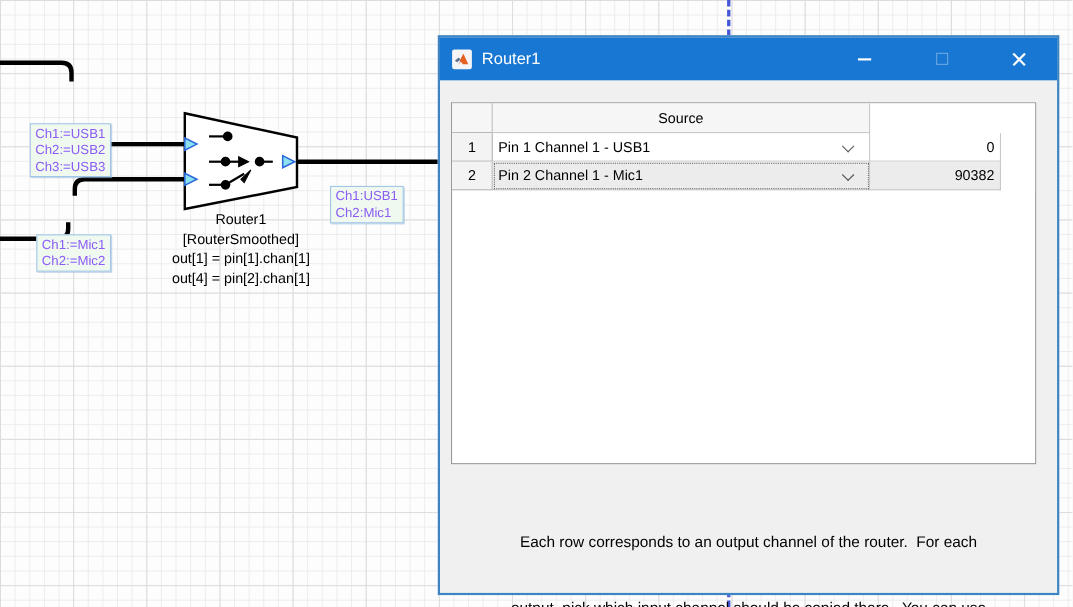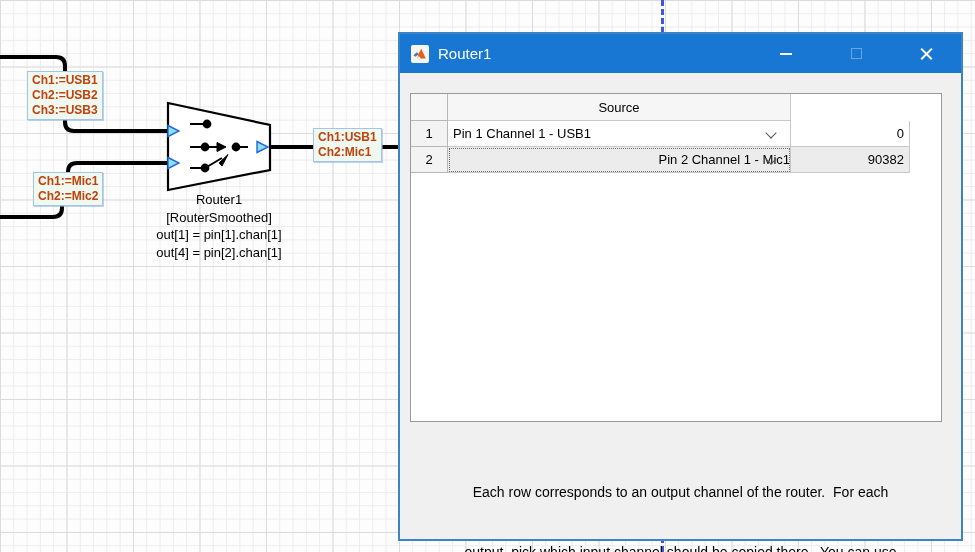--- a/index.html
+++ b/index.html
@@ -17,22 +17,22 @@
     background-size: 66.5px 66.5px, 66.5px 66.5px, 13.3px 13.3px, 13.3px 13.3px;
   }
   .page-break { position:absolute; top:0; left:661px; width:0; height:552px;
     border-left:3px dashed #3c4fd6; opacity:.95; }
 
   .diagram-svg { position:absolute; left:0; top:0; width:975px; height:552px; }
 
   
   .label-box { position:absolute; background:#eff9ef; border:1px solid #a3c6e8;
     box-shadow:1px 1px 0 rgba(140,175,215,.55);
-    font-size:12px; font-weight:bold; color:#c2410c; line-height:15px; padding:1px 4px;
-    white-space:nowrap; }
+    font-size:12px; font-weight:normal; color:#8b5cf6; line-height:15px; padding:1px 4px;
+    white-space:nowrap;margin-top:41px; }
   .label-box div { display:block; }
 
   .block-caption { position:absolute; left:99px; top:191px; width:240px;
     text-align:center; font-size:13px; color:#000; line-height:17.5px; }
 
   
   .dialog { position:absolute; left:398px; top:32px; width:565px; height:509px;
     background:#f0f0f0; border:2px solid #3c84c4; }
   .titlebar { position:absolute; left:0; top:0; width:100%; height:39px;
     background:#1877d2; display:flex; align-items:center; }
@@ -56,21 +56,21 @@
   .t-row.body { height:26px; }
   .cell { display:flex; align-items:center; overflow:hidden; }
   .c-num { width:37px; justify-content:center; background:#f3f3f3;
     border-right:1px solid #b7b7b7; border-bottom:1px solid #b7b7b7; }
   .c-src { width:343px; border-right:1px solid #c9c9c9; border-bottom:1px solid #c9c9c9;
     padding-left:5px; position:relative; }
   .c-val { width:119px; border-right:1px solid #c9c9c9; border-bottom:1px solid #c9c9c9;
     justify-content:flex-end; padding-right:5px; }
   .header .cell { justify-content:center; background:#f6f6f6; padding:0; }
   .c-fill { flex:1; background:#ffffff; }
-  .row-selected .c-src, .row-selected .c-val { background:#ececec;justify-content:flex-end; }
+  .row-selected .c-src, .row-selected .c-val { background:#ececec; }
   .row-selected .c-src { outline:1px dotted #6e6e6e; outline-offset:-2px; }
   .chev { position:absolute; right:14px; top:8px; width:9px; height:9px; }
   .chev::before { content:""; position:absolute; left:0; top:0; width:7px; height:7px;
     border-left:1.6px solid #555; border-bottom:1.6px solid #555; transform:rotate(-45deg); }
 
   
   .desc { position:absolute; left:0; top:408px; width:100%; text-align:center;
     font-size:14px; line-height:20px; color:#000; white-space:pre; }
 </style>
 </head>
@@ -113,21 +113,21 @@
     <div>Ch1:=USB1</div>
     <div>Ch2:=USB2</div>
     <div>Ch3:=USB3</div>
   </div>
 
   <div class="label-box" style="left:33px; top:172px;text-align:center;">
     <div>Ch1:=Mic1</div>
     <div>Ch2:=Mic2</div>
   </div>
 
-  <div class="label-box" style="left:313px; top:128px;">
+  <div class="label-box" style="left:300px; top:128px;">
     <div>Ch1:USB1</div>
     <div>Ch2:Mic1</div>
   </div>
 
   <div class="block-caption">
     <div>Router1</div>
     <div>[RouterSmoothed]</div>
     <div>out[1] = pin[1].chan[1]</div>
     <div>out[4] = pin[2].chan[1]</div>
   </div>

